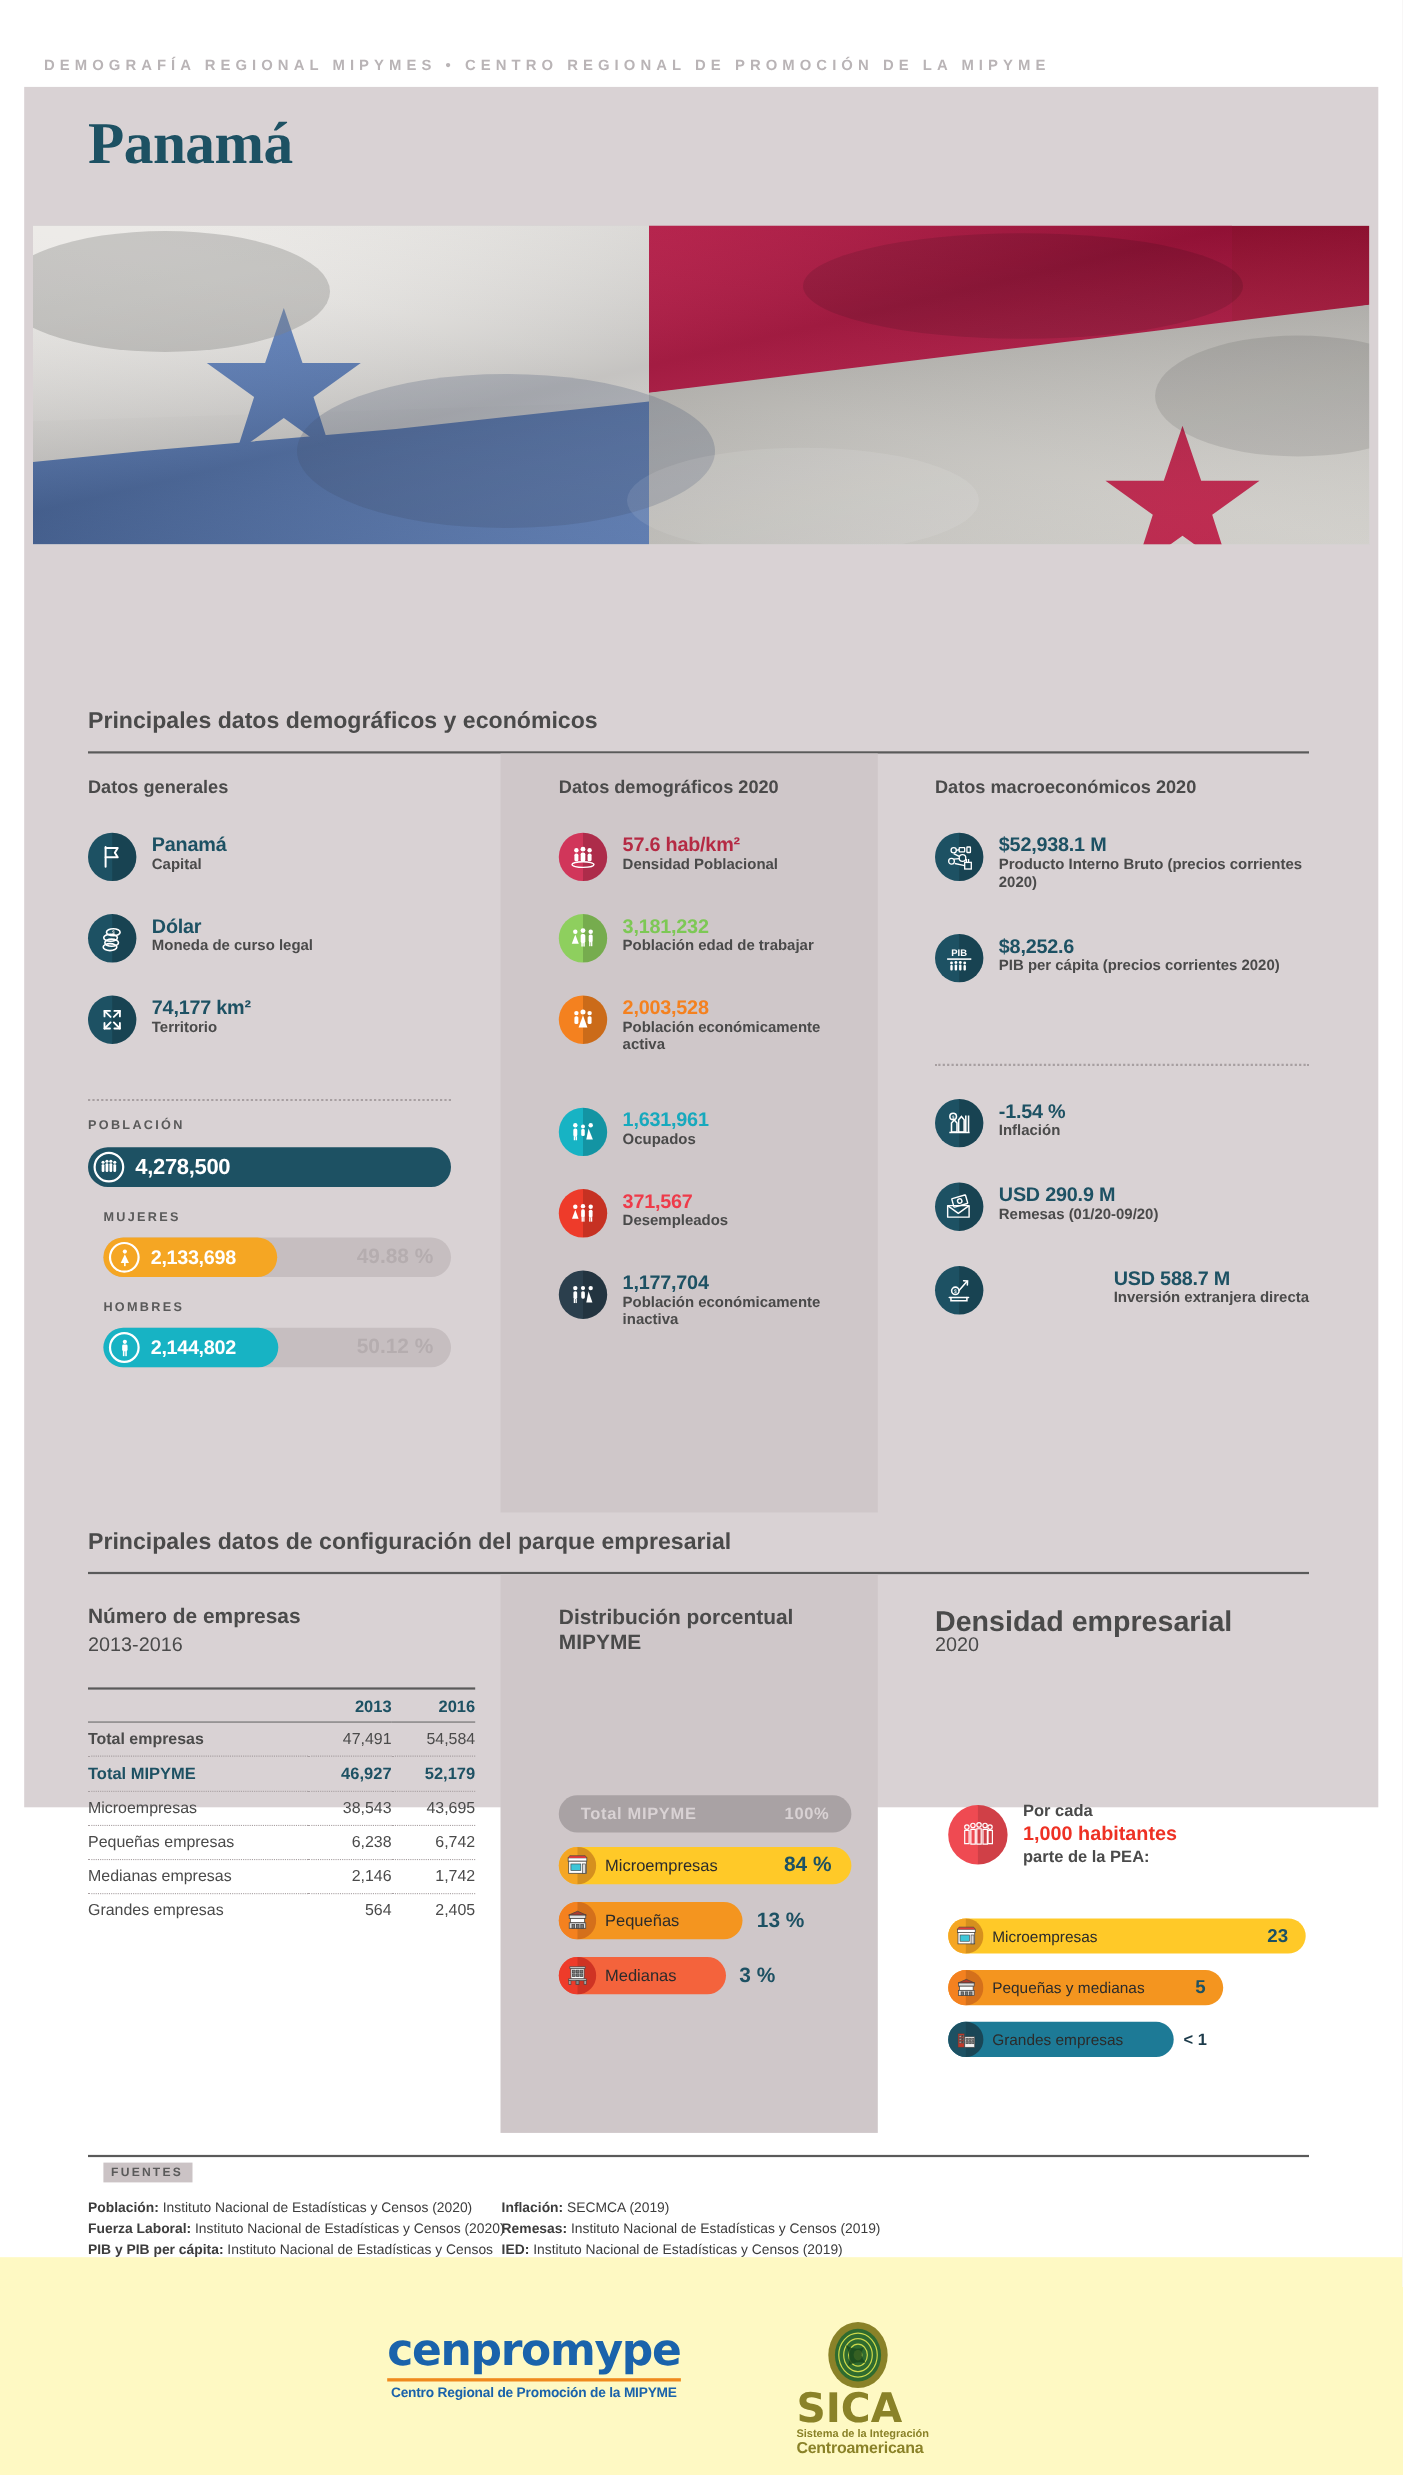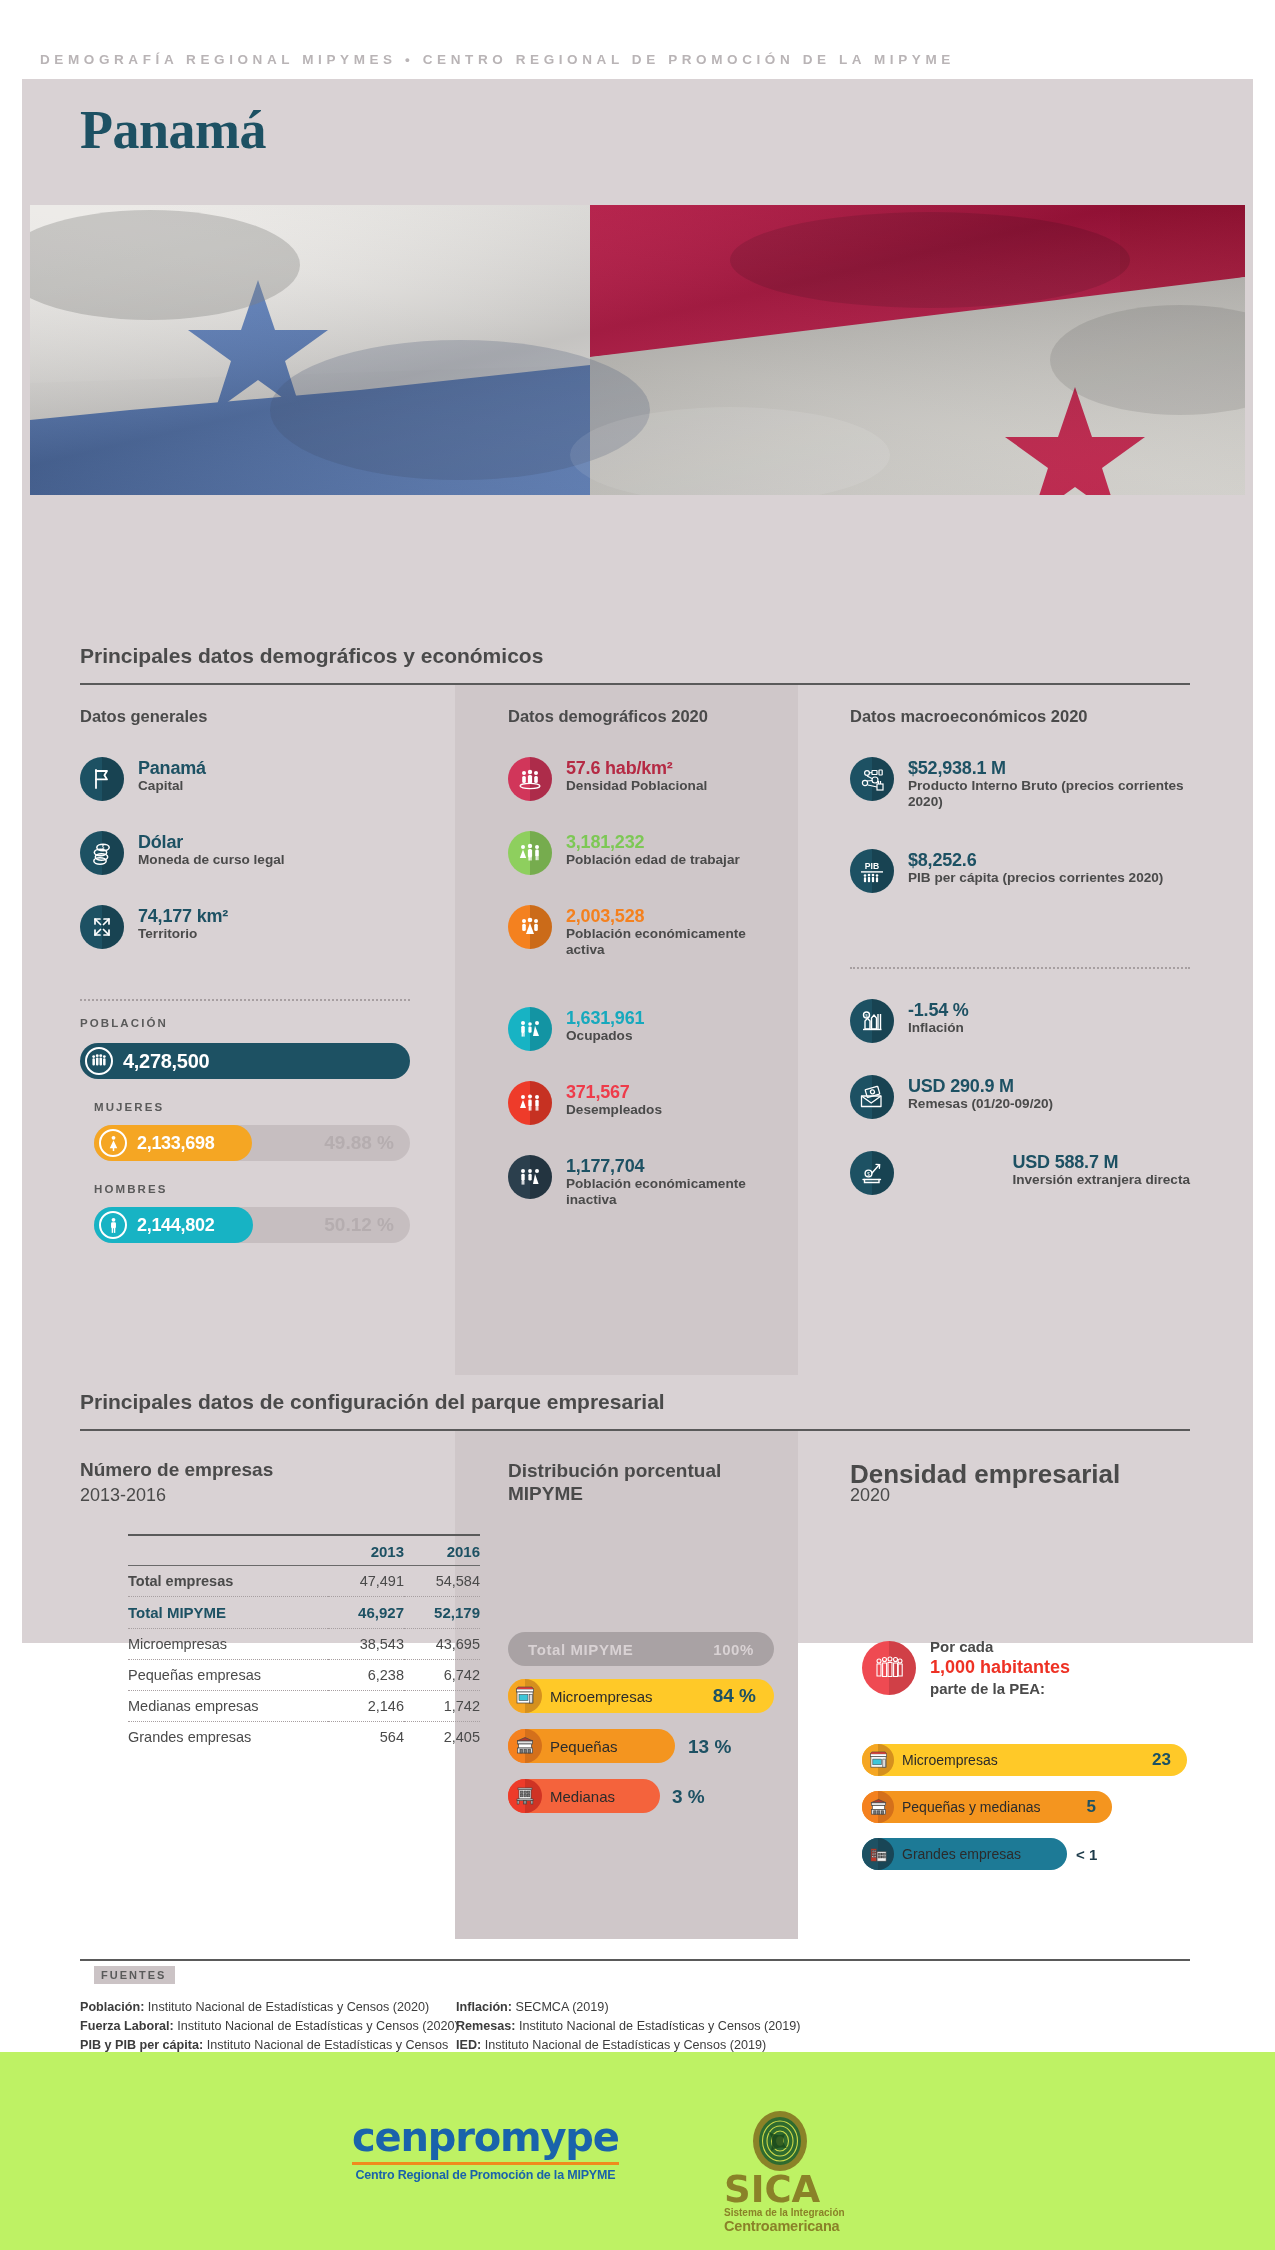--- a/index.html
+++ b/index.html
@@ -91,21 +91,21 @@
     margin-left: 10px; font-size: 18px; font-weight: 700; color: #fff;
     letter-spacing: -0.3px;
   }
   .pilltrack {
     position: absolute; border-radius: 18px; height: 36px; background: #c6bec0;
     display: flex; align-items: center; justify-content: flex-end; padding-right: 16px;
   }
   .pilltrack .ppct { font-size: 19px; font-weight: 700; color: #b5adaf; }
 
   
-  .tbl { position: absolute; font-size: 14px; color: #4a4a4a; margin-left: 48px; }
+  .tbl { position: absolute; font-size: 14px; color: #4a4a4a; }
   .tbl table { border-collapse: collapse; width: 352px; }
   .tbl th, .tbl td { padding: 7px 0; text-align: left; }
   .tbl th.y, .tbl td.n { text-align: right; width: 76px; }
   .tbl thead th { font-size: 15px; font-weight: 700; color: #1d5163; padding-bottom: 5px;}
   .tbl thead tr { border-bottom: 1.5px solid #6a6a6a; }
   .tbl .toprule { height: 2px; background: #5a5a5a; width: 352px; }
   .tbl tbody tr { border-bottom: 1.5px dotted #a79fa1; }
   .tbl tbody tr:last-child { border-bottom: none; }
   .tbl tbody td { font-size: 14.5px; }
   .tbl tr.hi td { color: #1d5163; font-weight: 700; font-size: 15px; }
@@ -146,21 +146,21 @@
   .fuentes-rule { position: absolute; height: 2px; background: #5a5a5a; }
   .fuentes-tag {
     position: absolute; background: #cbc3c5; color: #5a5a5a;
     font-size: 11px; font-weight: 700; letter-spacing: 2px;
     padding: 3px 9px 3px 7px;
   }
   .src { position: absolute; font-size: 12.6px; color: #3c3c3c; line-height: 1.52; }
   .src b { font-weight: 700; }
 
   
-  .footer { position: absolute; left: 0; top: 2052px; width: 1275px; height: 198px; background: #bef264; padding-left: 48px; }
+  .footer { position: absolute; left: 0; top: 2052px; width: 1275px; height: 198px; background: #fef9c3; padding-left: 48px; }
   .cenpro { position: absolute; left: 352px; top: 62px; text-align: center; }
   .cenpro .word {
     font-size: 40px; font-weight: 700; color: #1a63ab; letter-spacing: -1.2px;
     font-family: "DejaVu Sans", sans-serif;
   }
   .cenpro .ul { height: 3px; background: #f08a1d; margin: 2px 0 3px 0; }
   .cenpro .sub { font-size: 12.5px; font-weight: 700; color: #1a63ab; letter-spacing: -0.2px; }
   .sica { position: absolute; left: 715px; top: 58px; display: flex; align-items: center; flex-direction: column; }
   .sica .seal { width: 58px; height: 62px; flex: 0 0 58px; }
   .sica .stxt { margin-left: 9px; }

